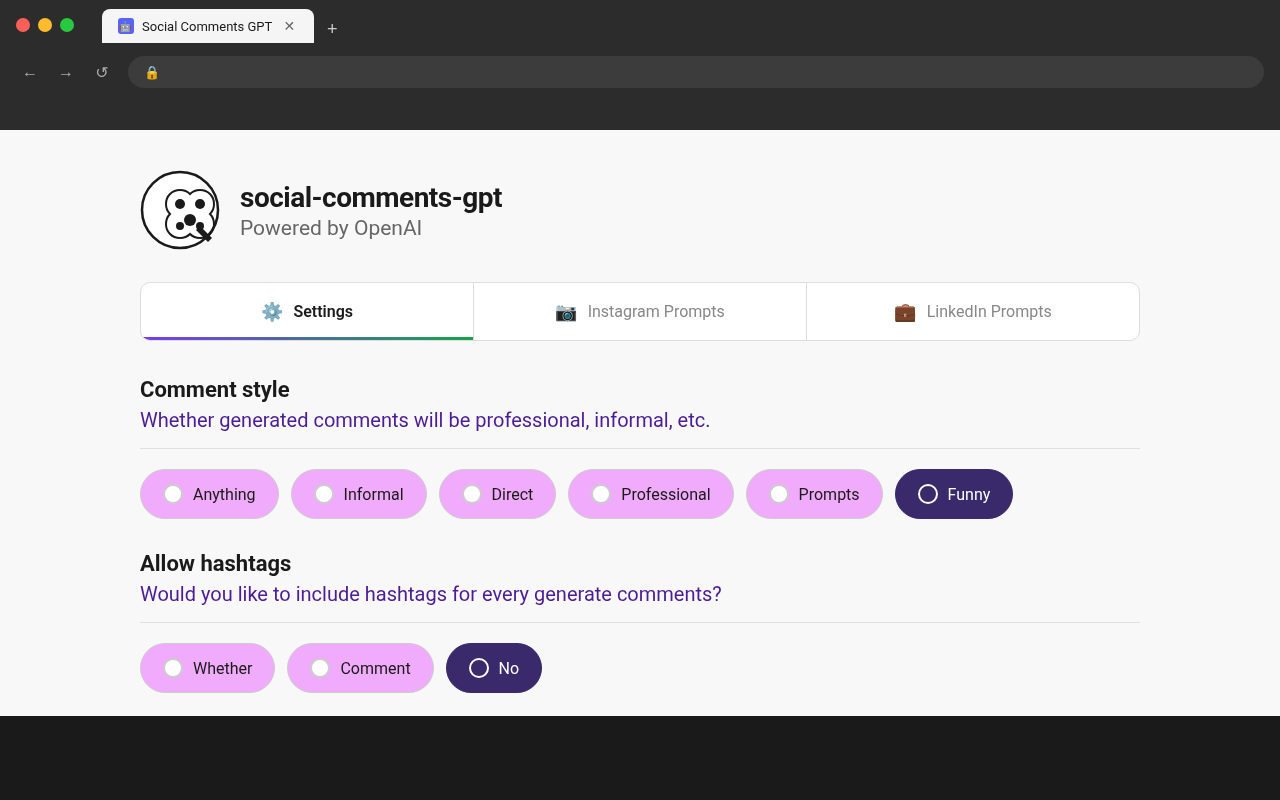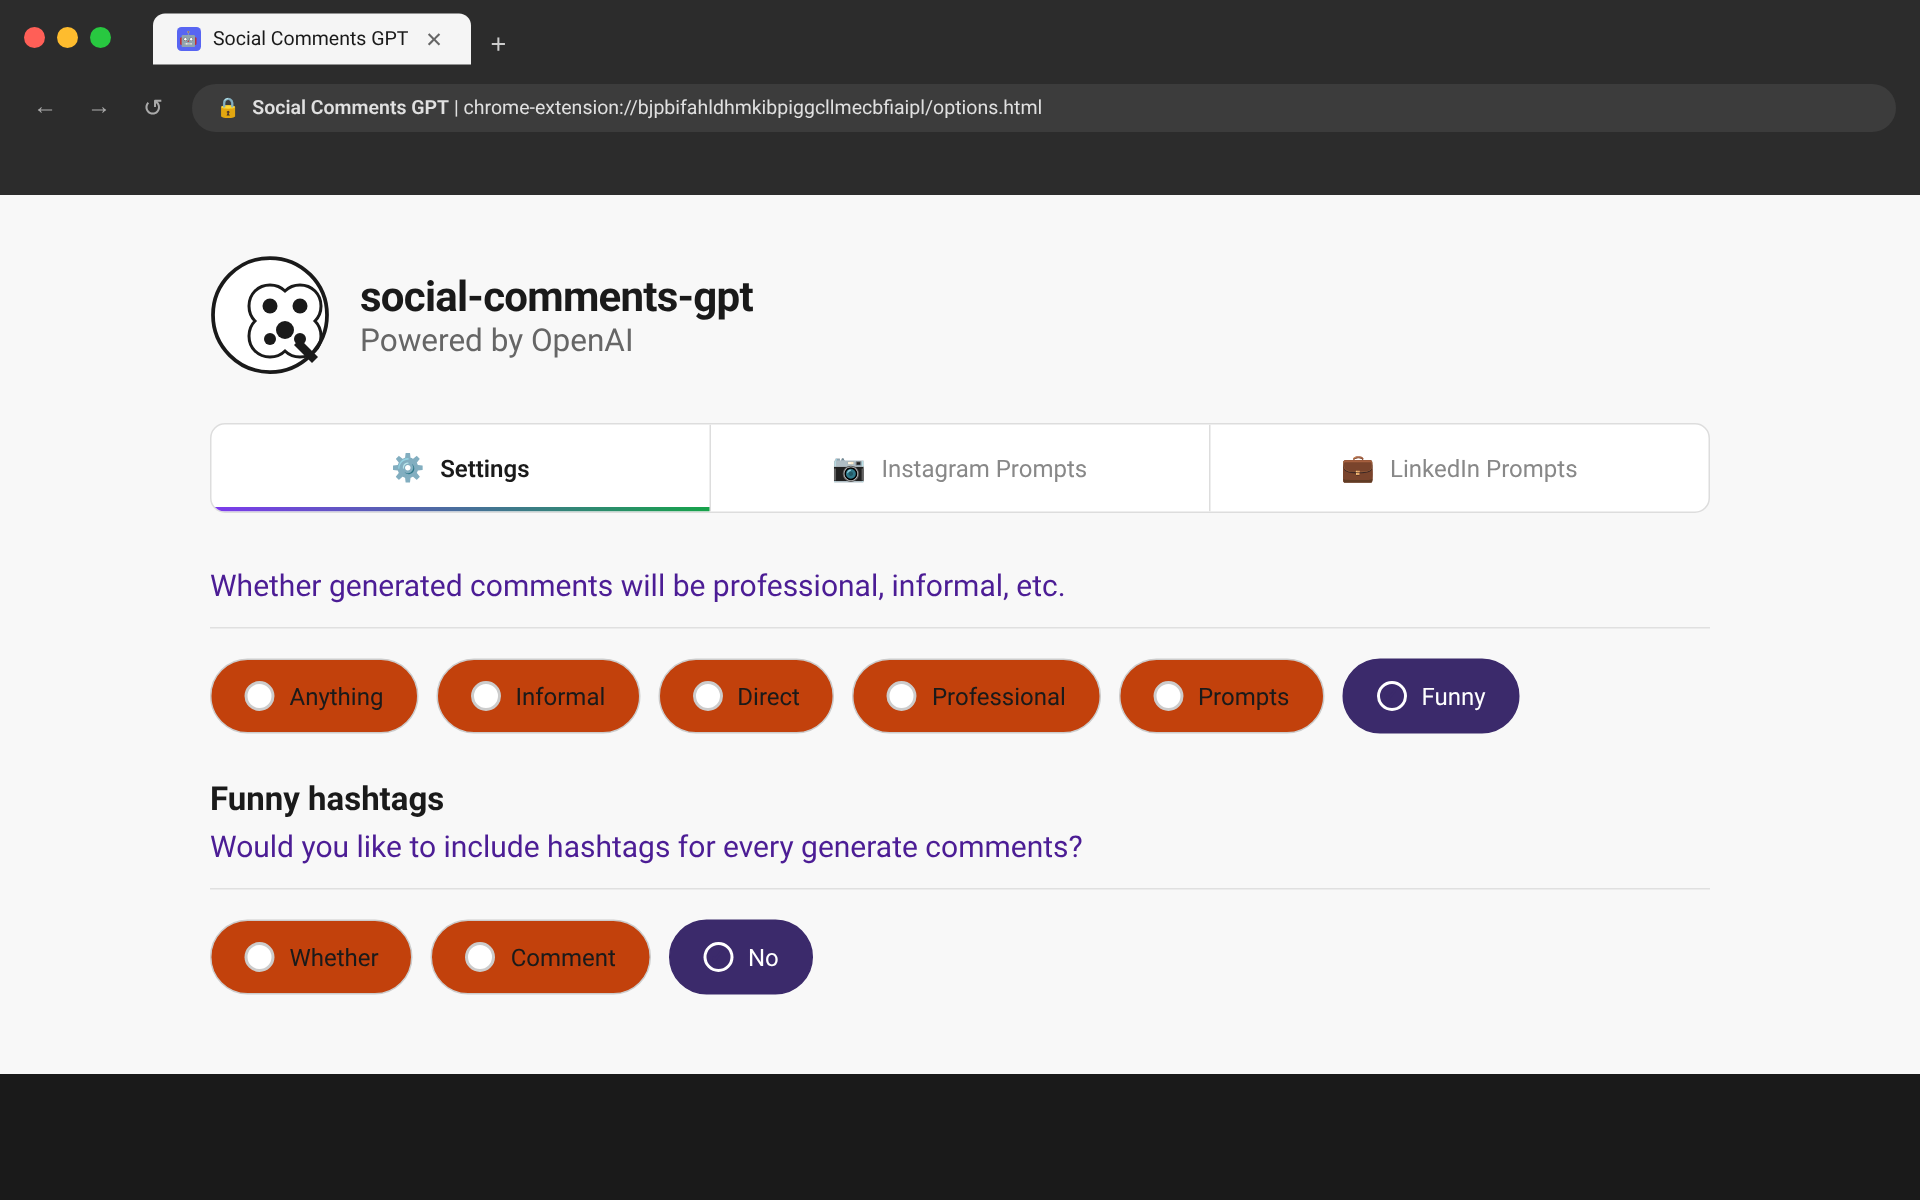--- a/index.html
+++ b/index.html
@@ -289,21 +289,21 @@
     .radio-option {
       display: flex;
       align-items: center;
       gap: 10px;
       padding: 14px 22px;
       border: 1.5px solid #ccc;
       border-radius: 30px;
       cursor: pointer;
       font-size: 16px;
       color: #1a1a1a;
-      background: #c2410c;
+      background: #f0abfc;
       transition: all 0.15s;
       font-weight: 400;
     }
 
     .radio-option.selected {
       background: #3b2a6b;
       border-color: #3b2a6b;
       color: white;
     }
 
@@ -356,25 +356,20 @@
   </div>
 
   <div class="address-bar">
     <div class="nav-buttons">
       <button class="nav-btn">←</button>
       <button class="nav-btn">→</button>
       <button class="nav-btn">↺</button>
     </div>
     <div class="address-input">
       <span class="address-lock">🔒</span>
-      <span class="address-text">
-        <span class="address-brand">Social Comments GPT</span>
-        <span> | </span>
-        <span>chrome-extension://bjpbifahldhmkibpiggcllmecbfiaipl/options.html</span>
-      </span>
     </div>
   </div>
 </div>
 
 <div class="page-content">
 
   <div class="app-header">
     <div class="app-logo">
       <svg viewBox="0 0 80 80" fill="none" xmlns="http://www.w3.org/2000/svg">
         <circle cx="40" cy="40" r="38" stroke="#1a1a1a" stroke-width="2.5" fill="white"></circle>
@@ -407,20 +402,21 @@
       <span class="tab-icon-instagram">📷</span>
       <span>Instagram Prompts</span>
     </div>
     <div class="tab-item">
       <span class="tab-icon-linkedin">💼</span>
       <span>LinkedIn Prompts</span>
     </div>
   </div>
 
   <div class="section">
+    <h2 class="section-title">Comment style</h2>
     <p class="section-desc">Whether generated comments will be professional, informal, etc.</p>
     <hr class="section-divider">
     <div class="radio-group">
 
       <div class="radio-option">
         <div class="radio-circle">
           
         </div>
         <span>Anything</span>
       </div>
@@ -457,21 +453,21 @@
         <div class="radio-circle" style="background:#3b2a6b; border-color:white; display:flex; align-items:center; justify-content:center;">
           <span class="check-icon" style="color:#3b2a6b; font-size:13px; font-weight:bold;">✓</span>
         </div>
         <span>Funny</span>
       </div>
 
     </div>
   </div>
 
   <div class="section">
-    <h2 class="section-title">Funny hashtags</h2>
+    <h2 class="section-title">Allow hashtags</h2>
     <p class="section-desc">Would you like to include hashtags for every generate comments?</p>
     <hr class="section-divider">
     <div class="radio-group">
 
       <div class="radio-option">
         <div class="radio-circle">
           
         </div>
         <span>Whether</span>
       </div>

